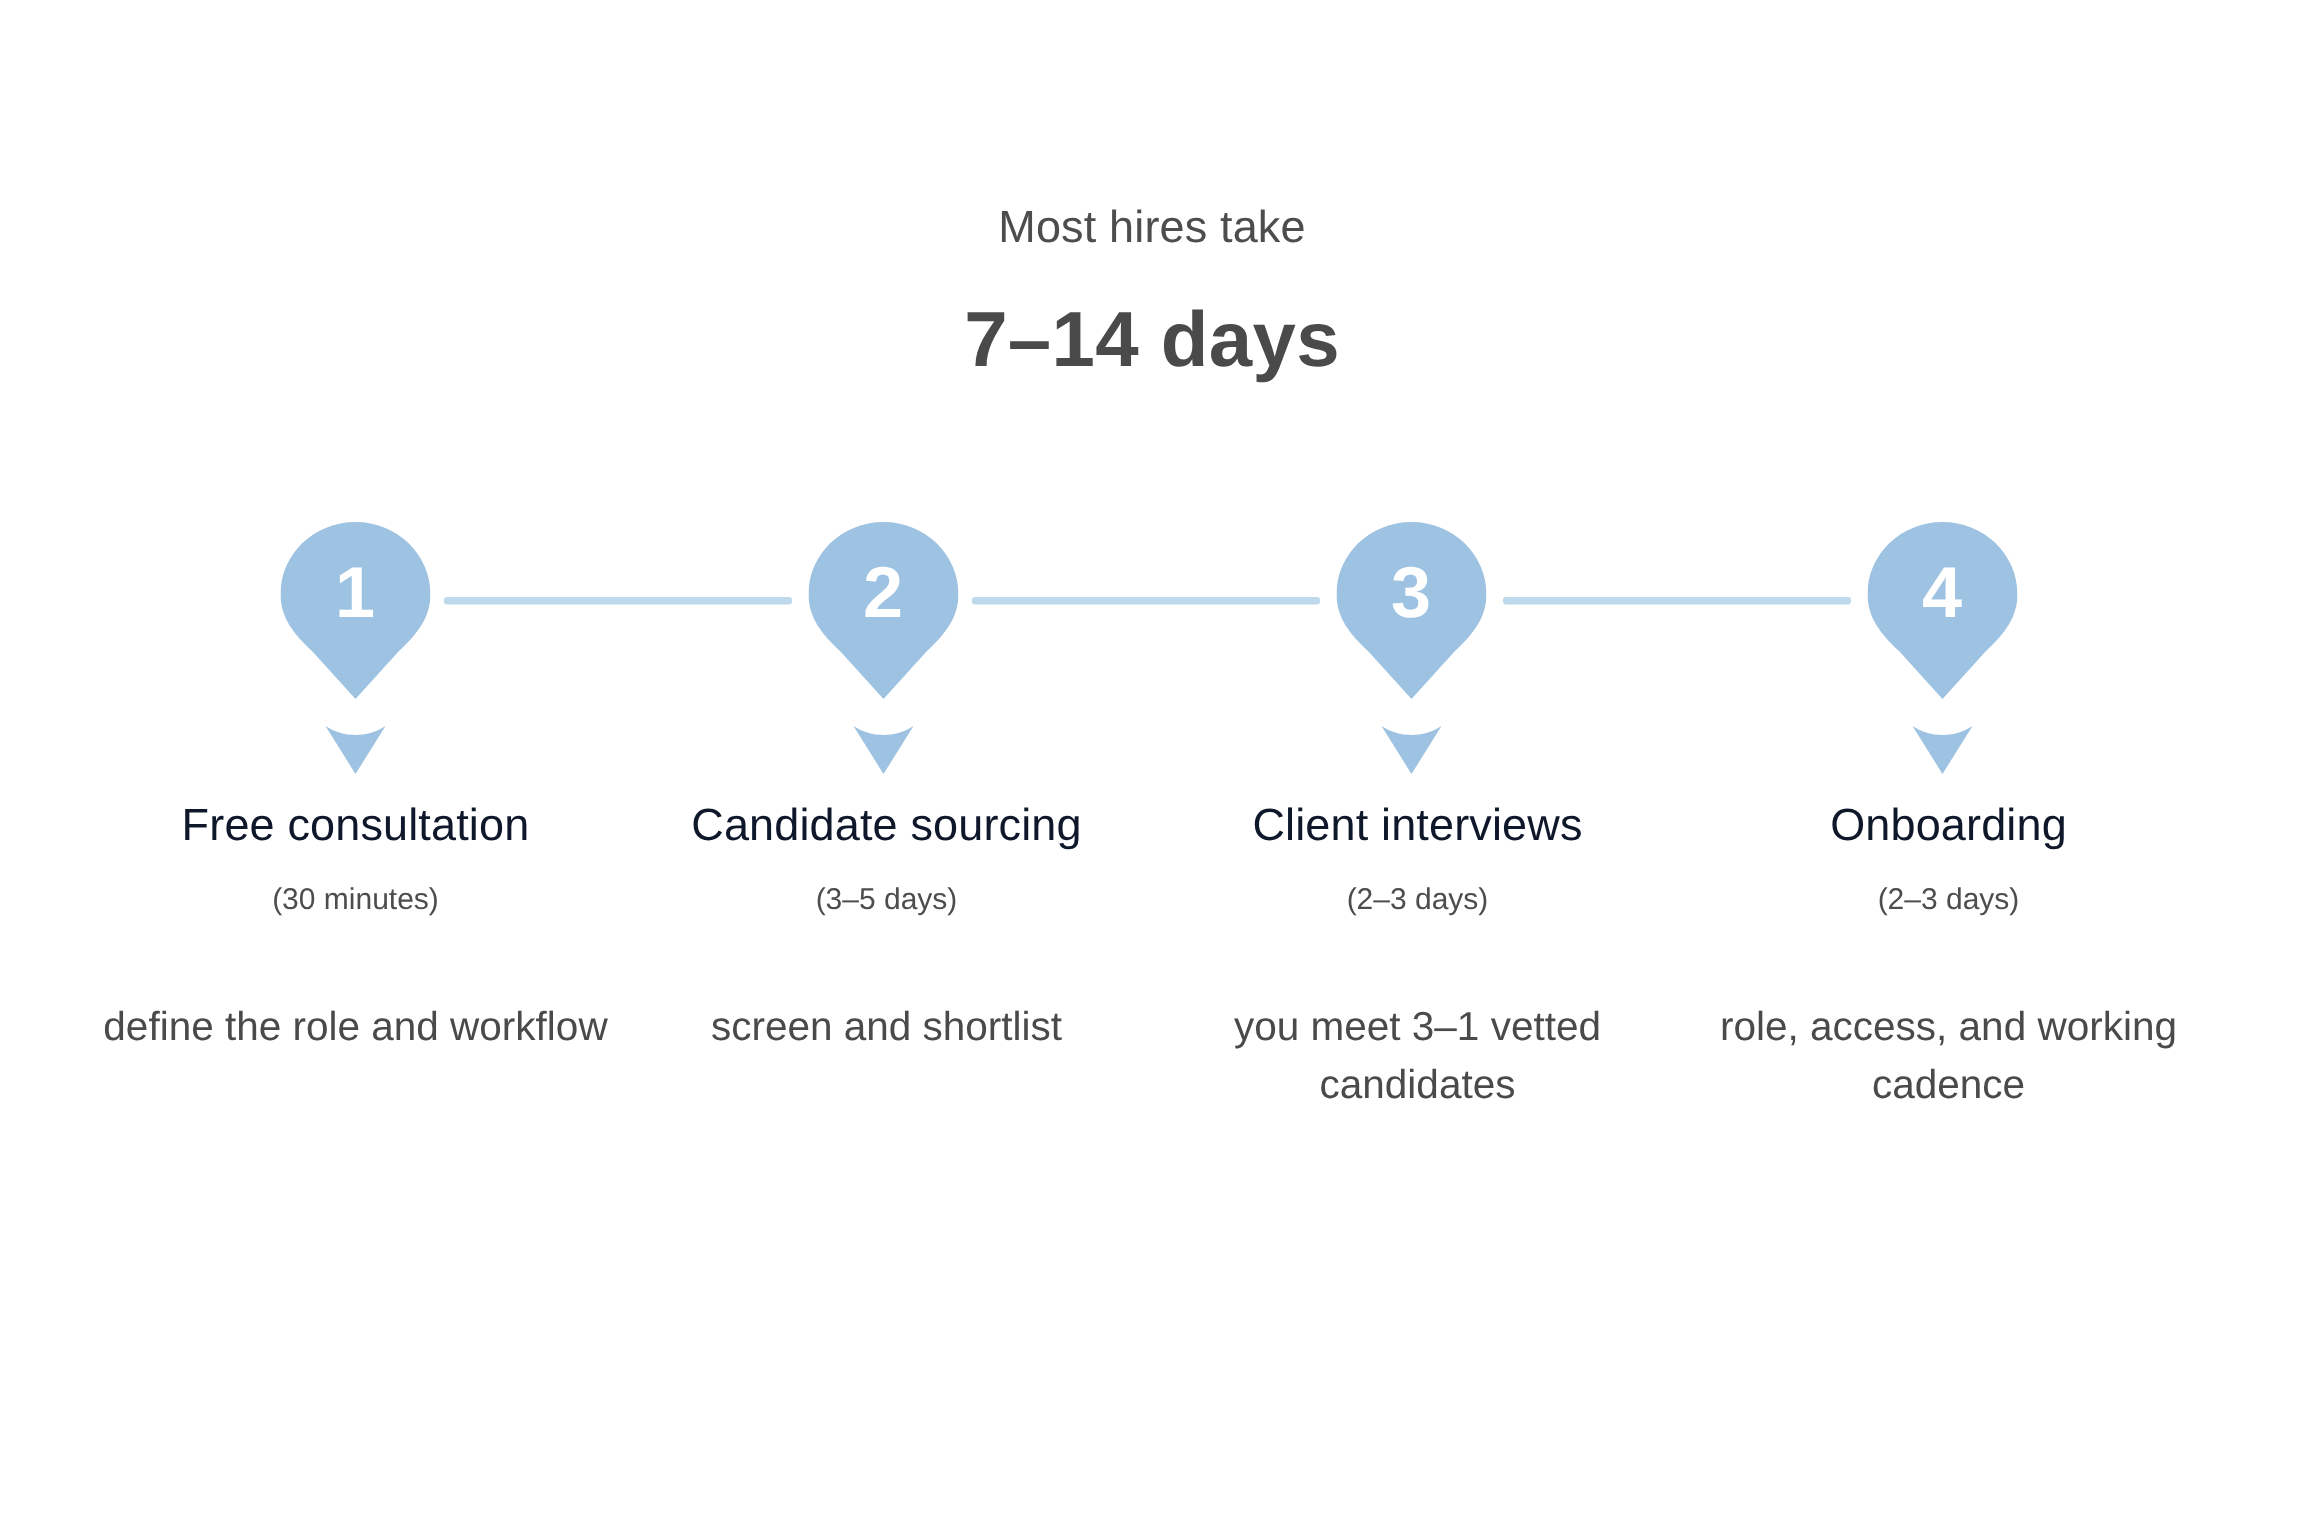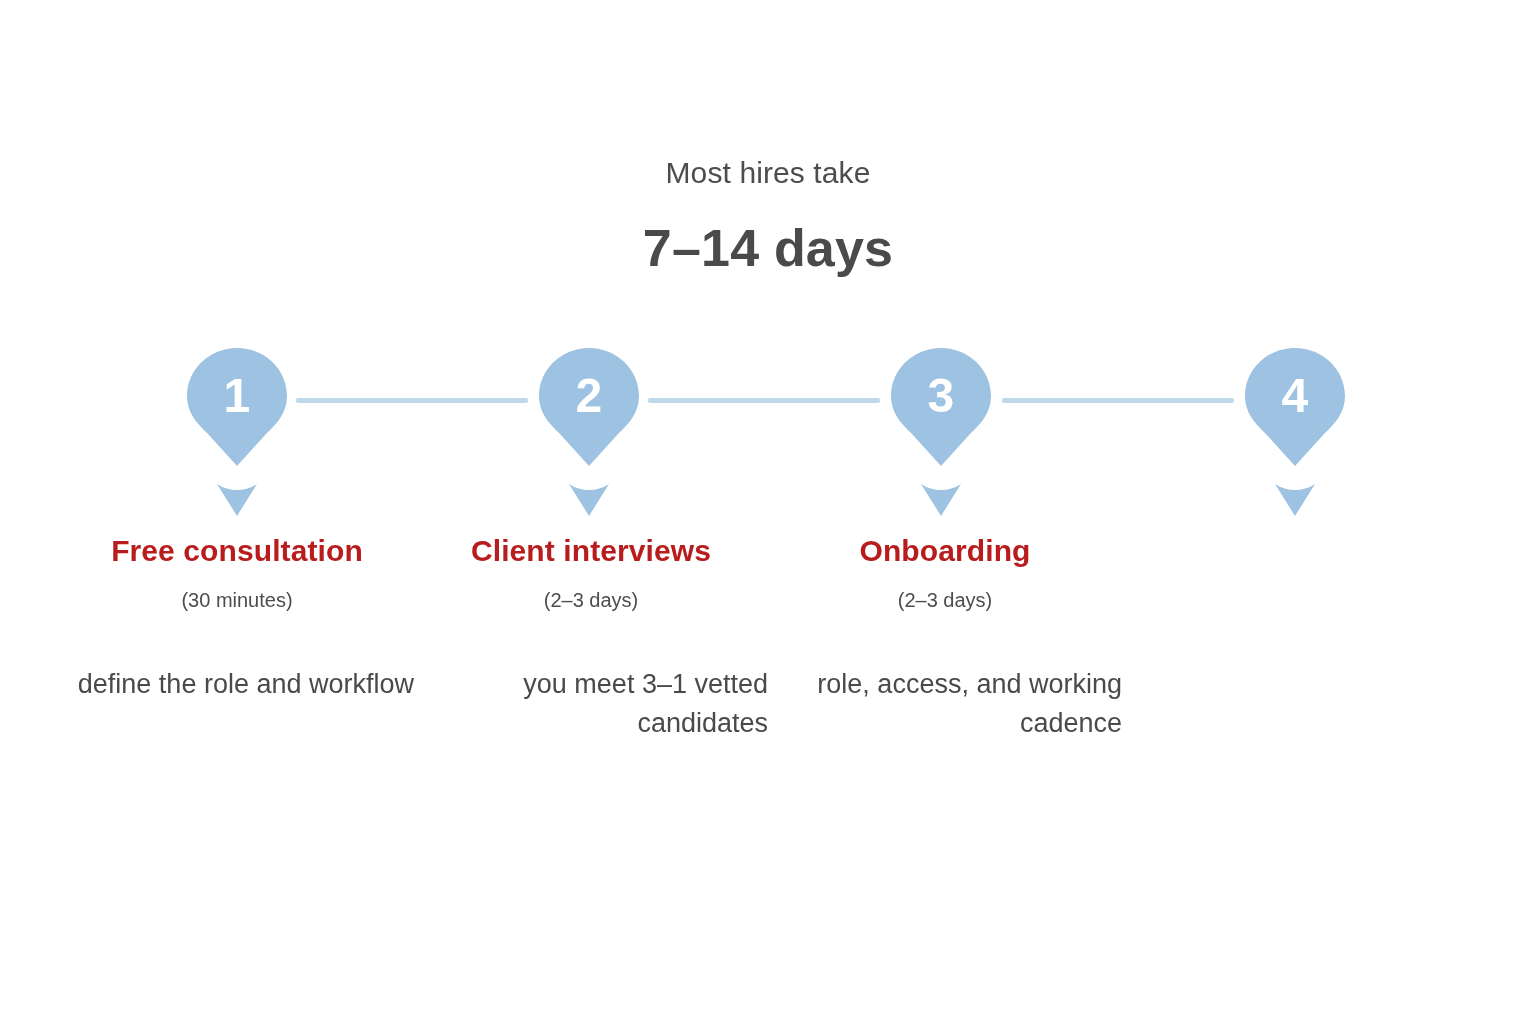--- a/index.html
+++ b/index.html
@@ -11,21 +11,21 @@
   }
   .canvas {
     position:relative;
     width:1536px; height:1024px;
     background:#ffffff;
   }
 
   
   .header {
     position:absolute;
-    top:155px; left:0; width:1536px;
+    top:134px; left:0; width:1536px;
     text-align:center;
   }
   .header-eyebrow {
     font-size:30px;
     color:#4d4d4d;
     letter-spacing:0.1px;
     line-height:1.2;
   }
   .header-headline {
     margin-top:26px;
@@ -87,37 +87,36 @@
     top:532px; left:0; width:1536px;
     display:flex;
   }
   .step-col {
     width:354px;
     text-align:center;
   }
   .step-col.c1 { margin-left:60px; }
   .step-title {
     font-size:30px;
-    font-weight:bold;
-    color:#b91c1c;
+    font-weight:normal;
+    color:#0f172a;
     line-height:1.25;
     letter-spacing:0.1px;
   }
   .step-duration {
     margin-top:18px;
     font-size:20px;
     color:#4d4d4d;
     line-height:1.25;
   }
   .step-desc {
     margin-top:52px;
     font-size:27px;
     color:#4a4a4a;
     line-height:1.45;
-    text-align:right;
   }
 </style>
 </head>
 <body>
 
 <div class="canvas">
 
   <div class="header">
     <div class="header-eyebrow">Most hires take</div>
     <div class="header-headline">7–14 days</div>
@@ -188,20 +187,25 @@
   </div>
 
   <div class="steps">
 
     <div class="step-col c1">
       <div class="step-title">Free consultation</div>
       <div class="step-duration">(30 minutes)</div>
       <div class="step-desc">define the role and workflow</div>
     </div>
 
+    <div class="step-col">
+      <div class="step-title">Candidate sourcing</div>
+      <div class="step-duration">(3–5 days)</div>
+      <div class="step-desc">screen and shortlist</div>
+    </div>
 
     <div class="step-col">
       <div class="step-title">Client interviews</div>
       <div class="step-duration">(2–3 days)</div>
       <div class="step-desc">you meet 3–1 vetted candidates</div>
     </div>
 
     <div class="step-col">
       <div class="step-title">Onboarding</div>
       <div class="step-duration">(2–3 days)</div>

